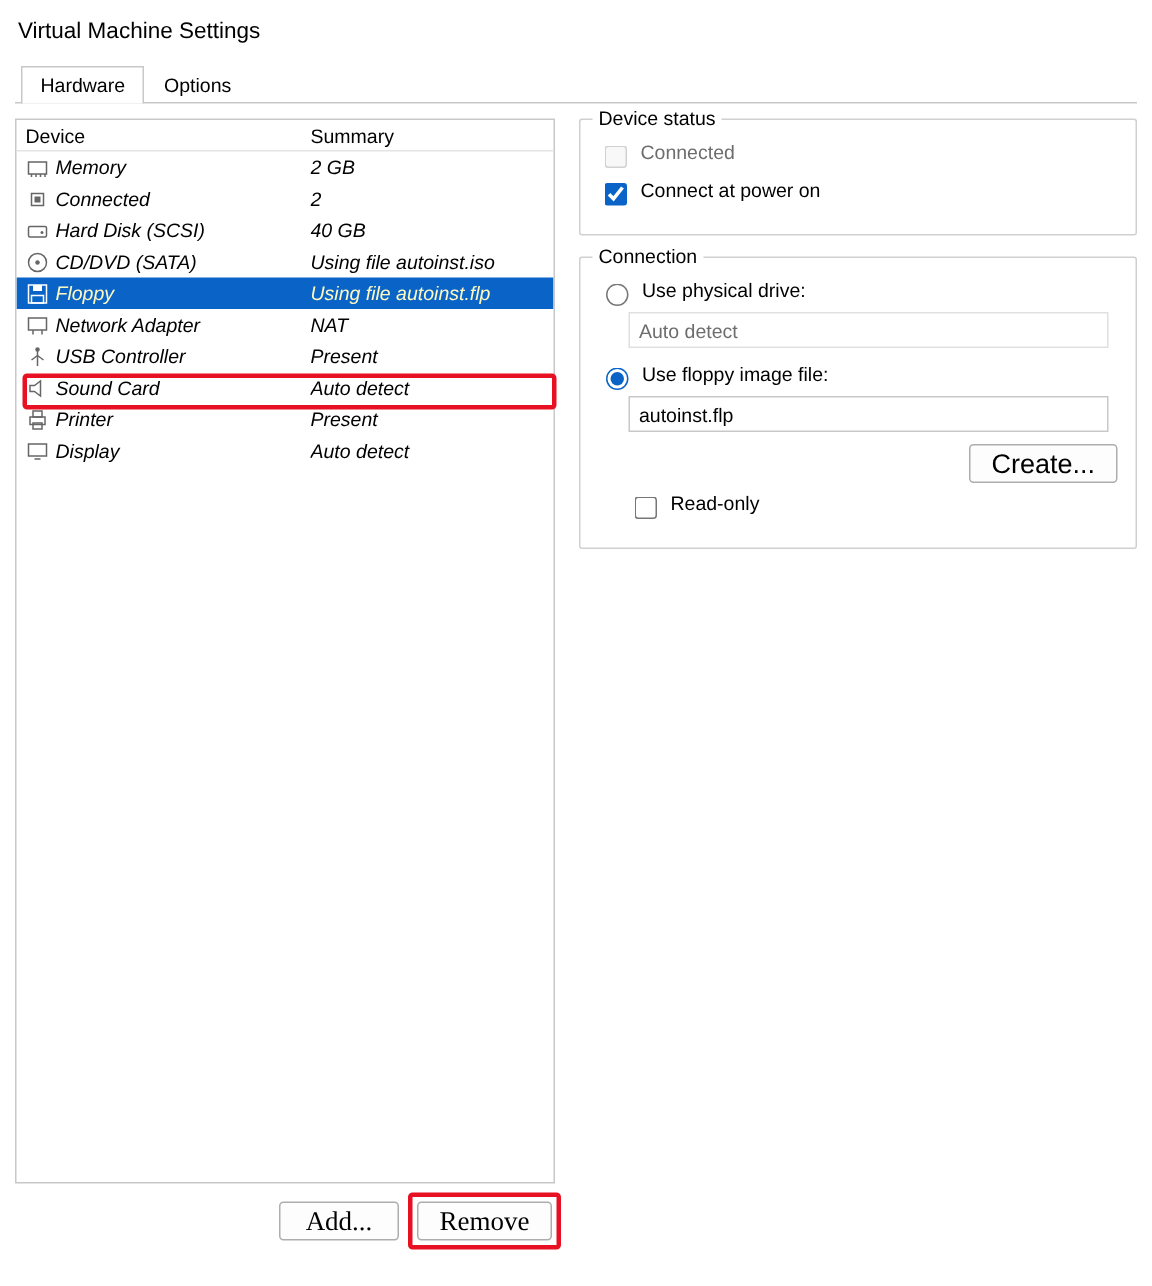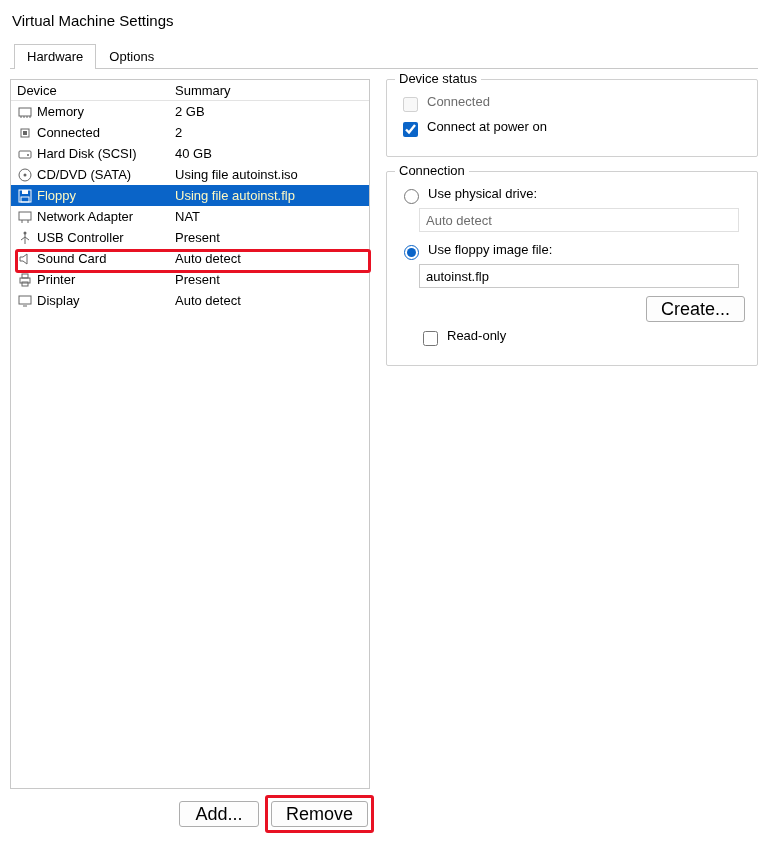--- a/index.html
+++ b/index.html
@@ -48,30 +48,31 @@
     border: 1px solid #c8c8c8;
     height: 710px;
     overflow: hidden;
     background: #fff;
     position: relative;
   }
   .listhead, .row {
     display: flex;
     align-items: center;
     height: 21px;
+    gap: 32px;
   }
   .listhead {
     border-bottom: 1px solid #e3e3e3;
     font-weight: 400;
     color: #000;
     padding: 0 4px;
   }
   .col-dev { width: 160px; display: flex; align-items: center; gap: 4px; padding-left: 2px;}
   .col-sum { flex: 1; white-space: nowrap; overflow: hidden; text-overflow: ellipsis; padding-right: 4px;}
-  .row { padding: 0 4px; }
+  .row { padding: 0 4px; font-style: italic; }
   .row.selected { background: #0a64c8; color: #fef9c3; }
   .icon {
     width: 16px; height: 16px; flex: 0 0 16px;
     display: inline-flex; align-items: center; justify-content: center;
   }
   .icon svg { width: 16px; height: 16px; }
 
   
   .redbox {
     border: 3px solid #e81123;
@@ -82,20 +83,21 @@
   .redbox-row {
     left: 15px; top: 249px; width: 356px; height: 24px;
   }
 
   .left-footer {
     display: flex;
     justify-content: flex-end;
     gap: 12px;
     padding: 12px 2px 0 0;
     position: relative;
+    font-family: Liberation Serif, serif;
   }
   .btn {
     min-width: 80px;
     height: 26px;
     border: 1px solid #adadad;
     background: #fdfdfd;
     border-radius: 3px;
     font-family: inherit;
     font-size: 18px;
     cursor: pointer;

